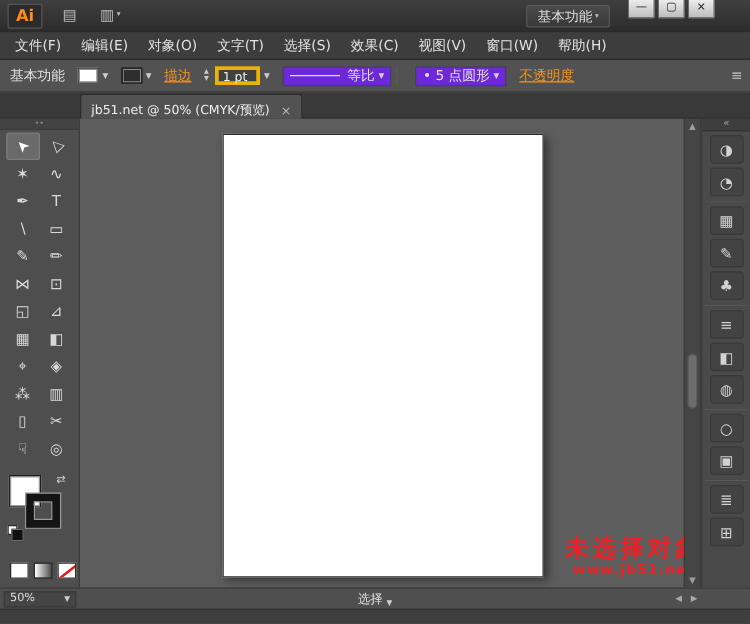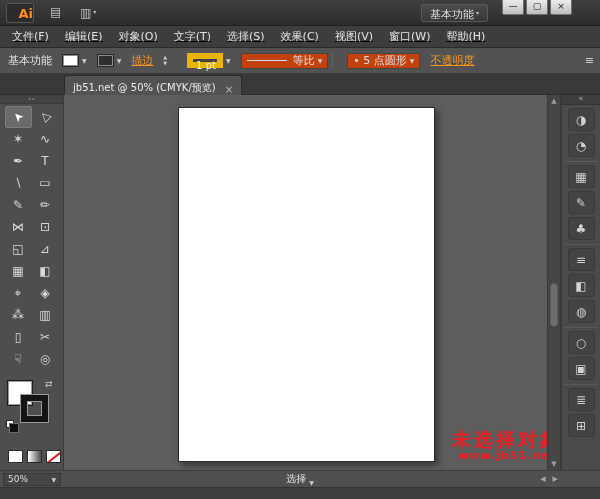--- a/index.html
+++ b/index.html
@@ -5,54 +5,54 @@
   *{margin:0;padding:0;box-sizing:border-box}
   html,body{width:600px;height:499px;overflow:hidden;background:#404040;
     font-family:"DejaVu Sans","Liberation Sans",sans-serif;}
   #app{position:relative;width:600px;height:499px;background:#535353;}
 
   
   .titlebar{position:absolute;left:0;top:0;width:100%;height:26px;
     background:linear-gradient(#3f3f3f,#2c2c2c);border-bottom:1px solid #1f1f1f;}
   .ai-logo{position:absolute;left:6px;top:3px;width:28px;height:20px;background:#2b2b2b;
     border:1px solid #555;border-radius:2px;color:#ff8d1e;font-weight:bold;font-size:13px;
-    text-align:right;line-height:19px;}
+    text-align:center;line-height:19px;}
   .tb-ic{position:absolute;top:6px;color:#bdbdbd;font-size:12px;line-height:12px;}
   #tb-ic1{left:50px}
   #tb-ic2{left:80px}
   .tb-caret{font-size:6px;color:#bdbdbd;vertical-align:3px;margin-left:2px}
   .workspace{position:absolute;right:112px;top:4px;height:18px;padding:0 8px;color:#ddd;
     font-size:11px;line-height:16px;border:1px solid #595959;border-radius:2px;
     background:linear-gradient(#4a4a4a,#383838);}
   .winbtn{position:absolute;top:0;width:22px;height:15px;
     background:linear-gradient(#ececec,#bdbdbd);border:1px solid #6f6f6f;border-top:none;
     color:#222;font-size:9px;text-align:center;line-height:13px;border-radius:0 0 2px 2px;}
   #btn-min{right:76px}
   #btn-restore{right:52px}
   #btn-close{right:28px}
 
   
   .menubar{position:absolute;left:0;top:26px;width:100%;height:22px;background:#3d3d3d;
-    border-bottom:1px solid #2b2b2b;display:flex;align-items:center;padding-left:4px;text-decoration:underline;}
+    border-bottom:1px solid #2b2b2b;display:flex;align-items:center;padding-left:4px;}
   .menu-item{padding:3px 8px;font-size:11px;color:#e2e2e2;white-space:nowrap;}
 
   
   .controlbar{position:absolute;left:0;top:48px;width:100%;height:26px;background:#525252;
     border-bottom:1px solid #3b3b3b;display:flex;align-items:center;font-size:11px;color:#e0e0e0;}
   .cb-text{margin-left:8px;white-space:nowrap}
   .swatch{width:17px;height:13px;border:1px solid #262626;box-shadow:inset 0 0 0 1px #8c8c8c;margin-left:10px}
   .swatch.fill{background:#fff}
   .swatch.stroke{background:#2e2e2e}
   .caret{font-size:6px;color:#cfcfcf;margin-left:3px}
   .link{color:#f7931e;text-decoration:underline;margin-left:10px;white-space:nowrap}
   .stepper{display:flex;flex-direction:column;justify-content:center;font-size:5px;line-height:5px;
     color:#ccc;margin-left:10px;gap:1px}
-  .field{width:36px;height:15px;background:#414141;border:6px solid #eab308;color:#eee;
-    font-size:10px;line-height:13px;padding-left:3px;margin-left:20px;white-space:nowrap}
-  .dropbox{height:16px;border:1px solid #454545;background:#c2410c;display:flex;align-items:center;
+  .field{width:36px;height:15px;background:#414141;border:3px solid #eab308;color:#eee;
+    font-size:10px;line-height:13px;padding-left:3px;margin-left:5px;white-space:nowrap}
+  .dropbox{height:16px;border:1px solid #454545;background:#6d28d9;display:flex;align-items:center;
     padding:0 5px;margin-left:10px;white-space:nowrap}
   .linestroke{width:40px;height:1px;background:#ddd;margin-right:6px}
   .vsep{width:1px;height:16px;background:#3f3f3f;border-right:1px solid #616161;margin:0 4px}
   .cb-menu{position:absolute;right:6px;top:6px;color:#c9c9c9;font-size:11px}
 
   
   .tabbar{position:absolute;left:0;top:74px;width:100%;height:21px;background:#393939;
     border-bottom:1px solid #2d2d2d;}
   .tab{position:absolute;left:64px;top:1px;height:20px;background:#525252;border:1px solid #2c2c2c;
     border-bottom:none;display:flex;align-items:flex-end;padding:0 8px;font-size:10px;color:#ececec;

